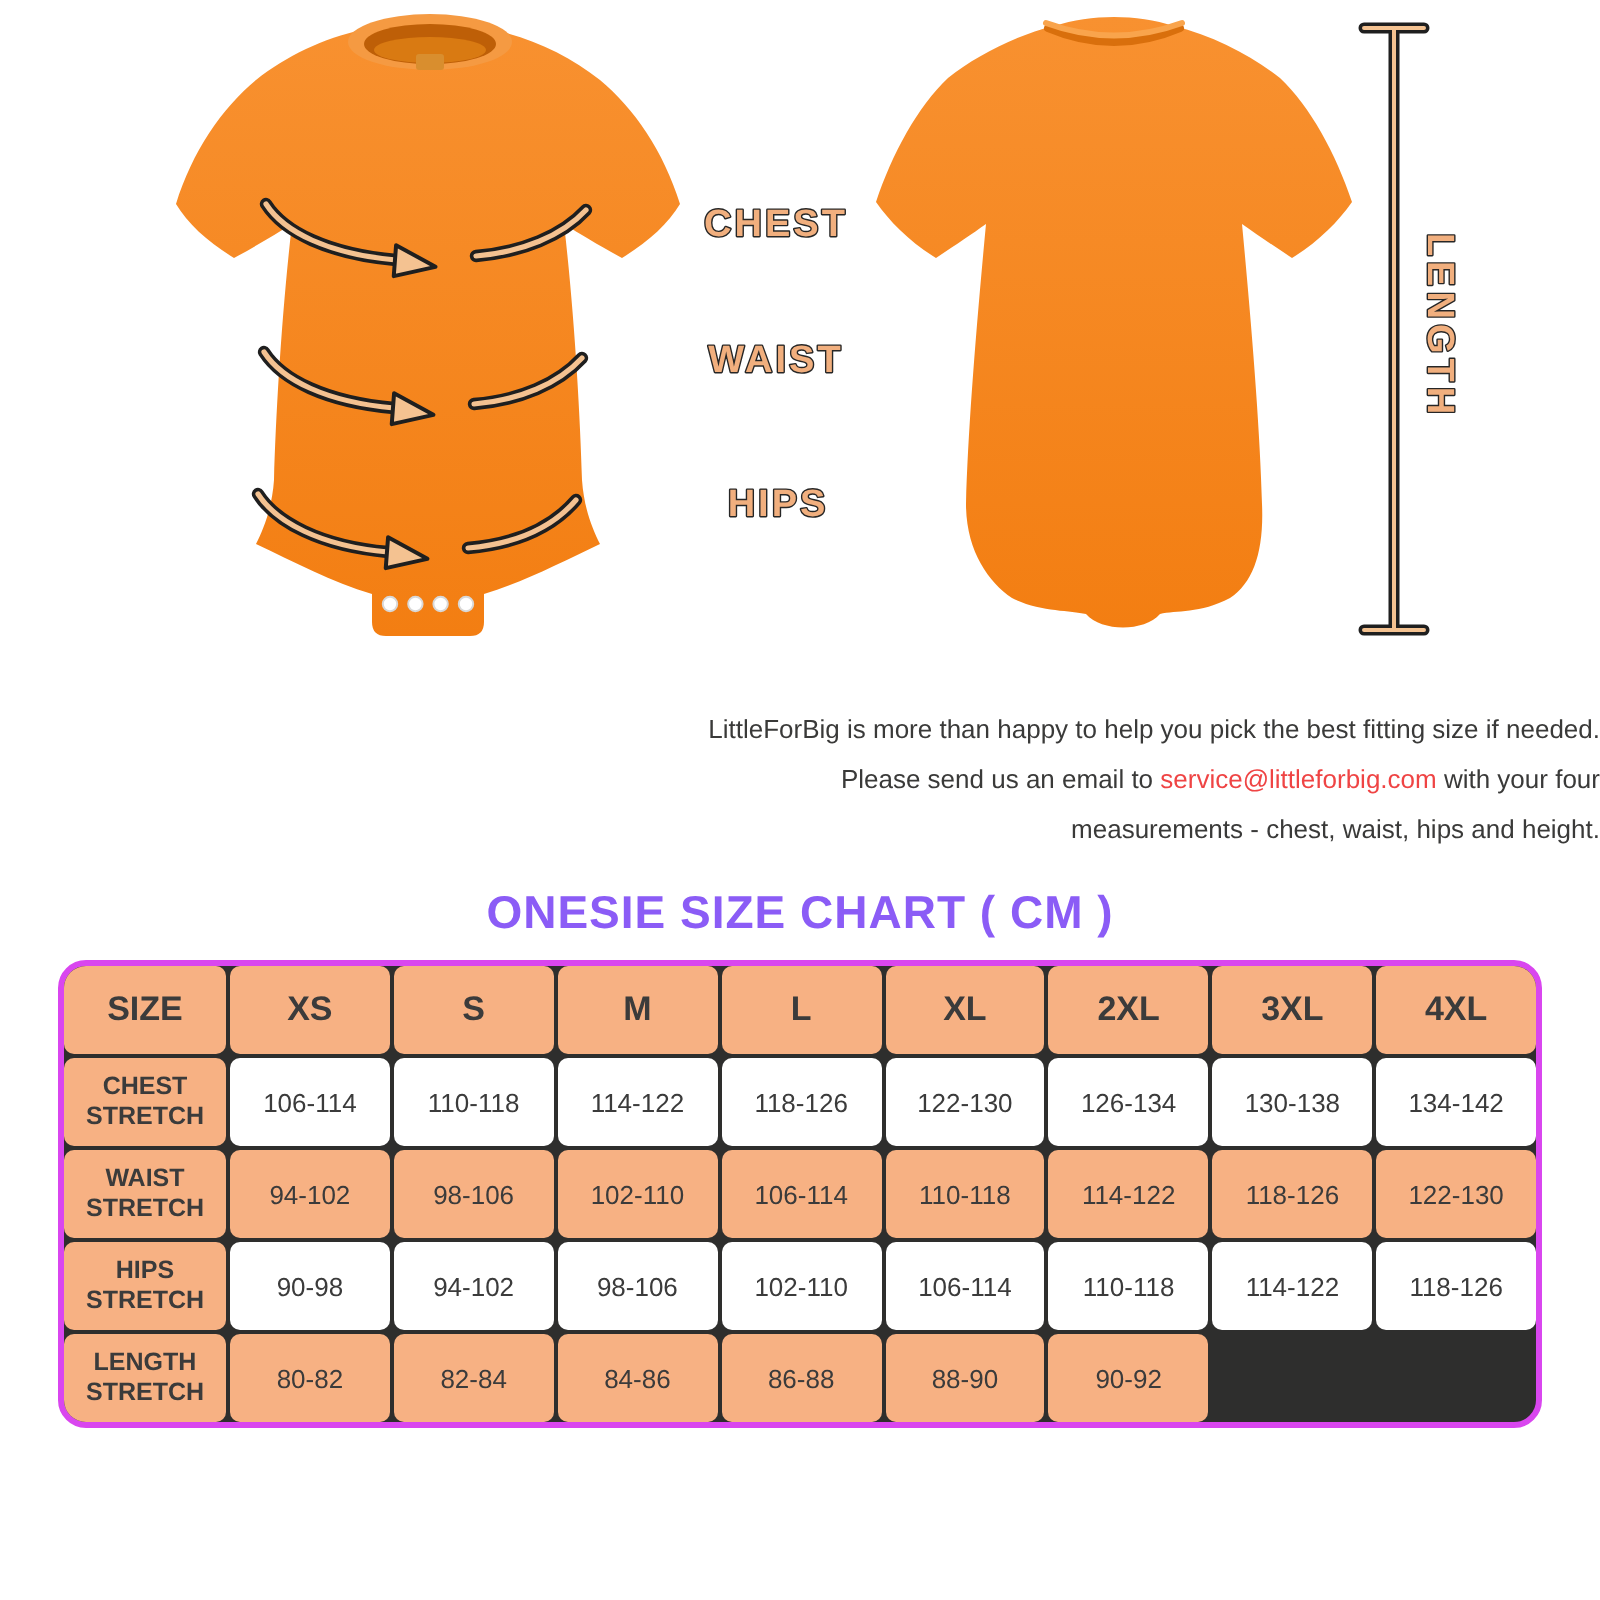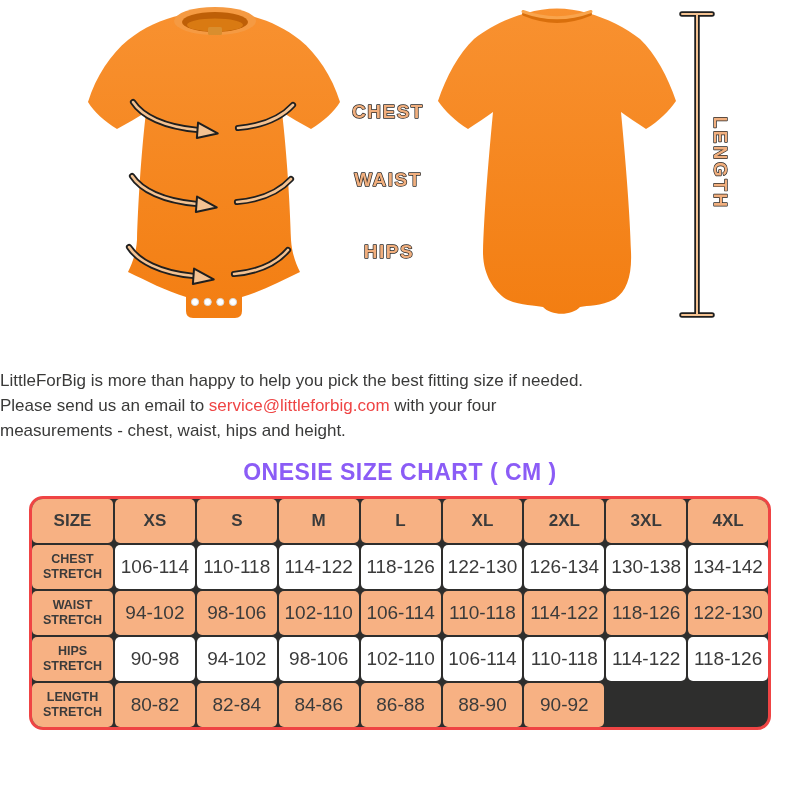--- a/index.html
+++ b/index.html
@@ -25,54 +25,54 @@
     paint-order:stroke;stroke-linejoin:round;
   }
   .arrow-under{fill:none;stroke:#1F1F1F;stroke-width:6.2;stroke-linecap:round;}
   .arrow-over{fill:none;stroke:#F4C291;stroke-width:2.6;stroke-linecap:round;}
   .arrow-head{fill:#F4C291;stroke:#1F1F1F;stroke-width:2;stroke-linejoin:round;}
   .meas-under{fill:none;stroke:#1F1F1F;stroke-width:5.5;stroke-linecap:round;}
   .meas-over{fill:none;stroke:#F4C291;stroke-width:2;stroke-linecap:round;}
 
   
   .note{
-    margin-top:16px;text-align:left;color:#3A3A39;
-    font-size:17px;line-height:25px;font-weight:400;
+    margin-top:0;text-align:right;color:#3A3A39;
+    font-size:13px;line-height:25px;font-weight:400;
   }
   .email{color:#ef4444;}
 
   
   .chart-title{
     margin:14px 0 0 0;text-align:center;color:#8b5cf6;
     font-size:23px;line-height:30px;font-weight:bold;letter-spacing:0.5px;
   }
 
   
   .size-table{
     box-sizing:border-box;
     width:742px;margin:9px 0 0 29px;
-    border:3px solid #ef4444;border-radius:14px;overflow:hidden;
+    border:3px solid #d946ef;border-radius:14px;overflow:hidden;
     background:#2E2E2D;
     display:grid;
     grid-template-columns:81px repeat(8, 1fr);
     grid-auto-rows:44px;
     gap:2px;
   }
   .cell{
     display:flex;align-items:center;justify-content:center;
     color:#3B3B3B;border-radius:5px;
   }
   .peach{background:#F7B183;}
   .white{background:#FFFFFF;}
   .hdr{font-weight:bold;font-size:17px;}
   .rowlabel{
     font-weight:bold;font-size:12.5px;line-height:1.2;
     text-align:center;white-space:pre-line;
   }
-  .val{font-size:19px;}
+  .val{font-size:13px;}
 </style>
 </head>
 <body>
 
 <div class="stage">
 
   <svg class="figure" width="800" height="352" viewBox="0 0 800 352">
     <defs>
       <linearGradient id="gOrange" x1="0" y1="0" x2="0" y2="1">
         <stop offset="0" stop-color="#F89130"></stop>

